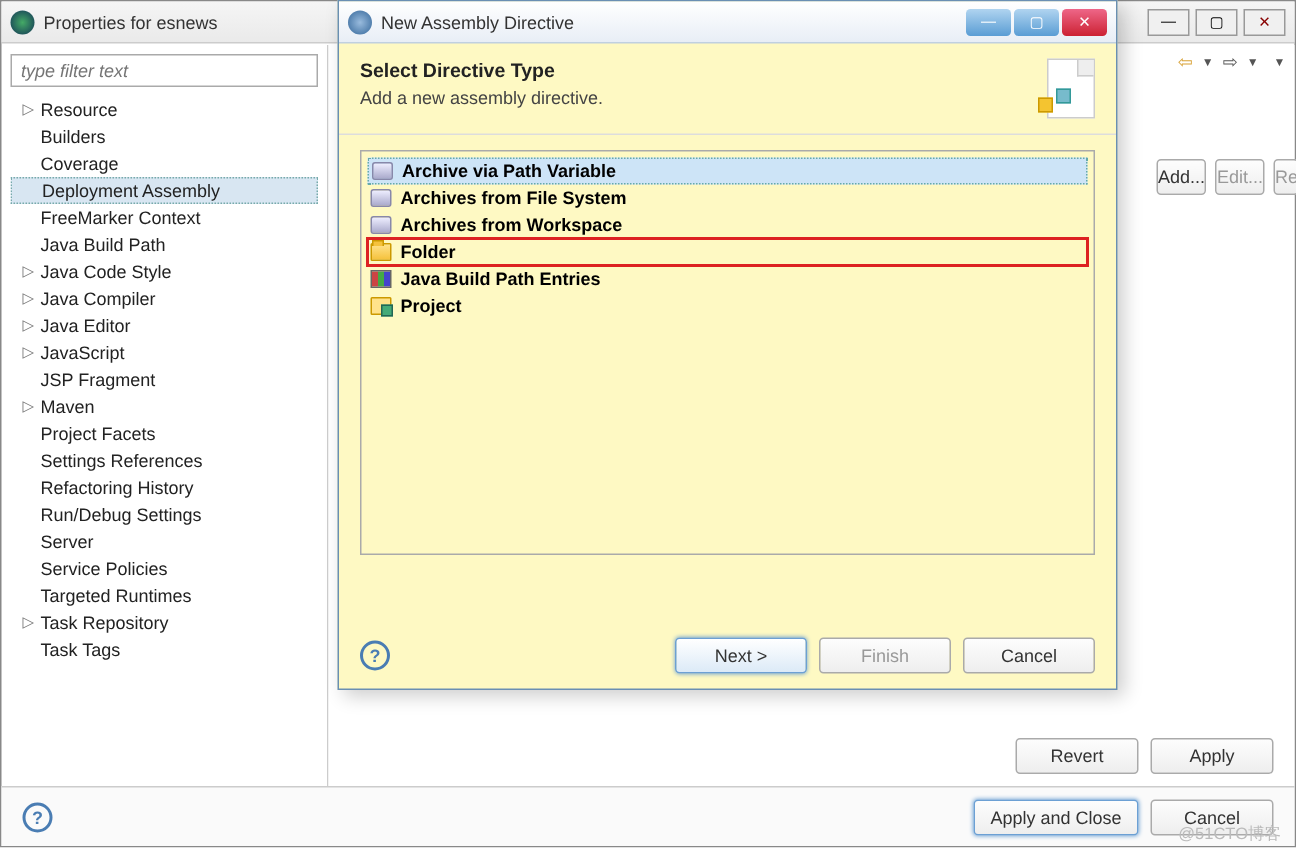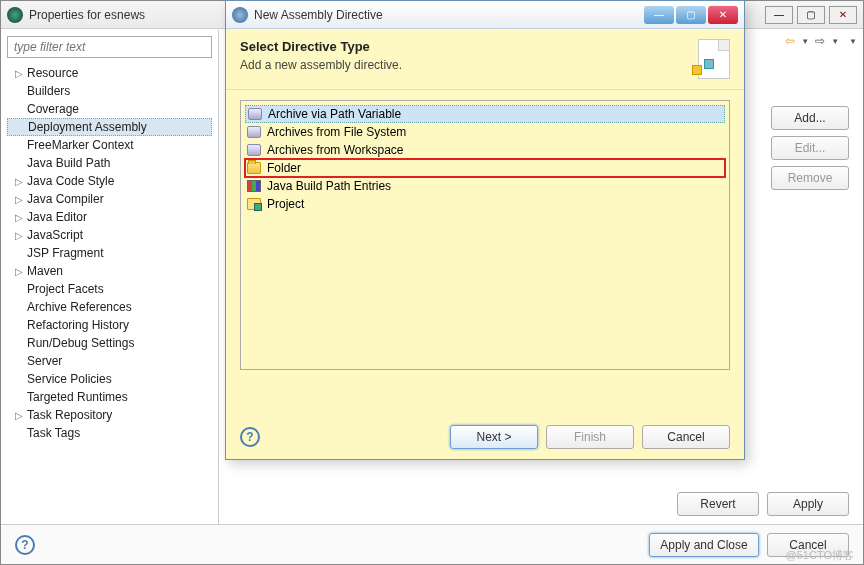--- a/index.html
+++ b/index.html
@@ -19,21 +19,21 @@
 .tree { margin-top: 6px; overflow: hidden; }
 .tree-item { display: flex; align-items: center; height: 18px; padding-left: 8px; color: #222; cursor: pointer; white-space: nowrap; }
 .tree-item .arrow { width: 12px; color: #777; font-size: 10px; }
 .tree-item.noarr .arrow { visibility: hidden; }
 .tree-item.sel { background: #d8e6f2; border: 1px dotted #7aa; }
 
 .right-panel { flex: 1; position: relative; background: #fff; }
 .nav-arrows { position: absolute; top: 4px; right: 6px; display: flex; gap: 6px; align-items: center; color: #555; }
 .nav-arrows span { display:inline-block; }
 
-.right-btns { position: absolute; right: 14px; top: 76px; width: 78px; display: flex; flex-direction: column; gap: 6px; }
+.right-btns { position: absolute; right: 14px; top: 76px; width: 78px; display: flex; flex-direction: row; gap: 6px; }
 .rbtn { height: 24px; border: 1px solid #aaa; background: linear-gradient(#fdfdfd,#eee); border-radius: 3px; text-align: center; line-height: 22px; color: #333; cursor: pointer; }
 .rbtn.dis { color: #999; }
 
 .bottom-right-btns { position: absolute; right: 14px; bottom: 8px; display: flex; gap: 8px; }
 .bottom-right-btns .rbtn, .main-footer .rbtn { width: 82px; }
 
 .main-footer { position: absolute; left: 0; right: 0; bottom: 0; height: 40px; border-top: 1px solid #ccc; display: flex; align-items: center; padding: 0 14px; justify-content: space-between; background: #fafafa; }
 .main-footer .help { width: 20px; height: 20px; border: 2px solid #4a7db3; border-radius: 50%; color: #4a7db3; text-align: center; line-height: 16px; font-weight: bold; }
 .main-footer .fbtns { display: flex; gap: 8px; }
 .main-footer .rbtn.primary { width: 110px; border-color: #6ca0d4; box-shadow: 0 0 3px #6ca0d4; }
@@ -53,21 +53,21 @@
 .dlg-header h3 { margin: 0 0 4px 0; font-size: 13px; font-weight: bold; color: #222; }
 .dlg-header p { margin: 0; color: #444; }
 .dlg-header .hicon { width: 40px; height: 40px; position: relative; }
 .dlg-header .hicon .sheet { position: absolute; right: 0; top: 0; width: 32px; height: 40px; background: #fff; border: 1px solid #ccc; }
 .dlg-header .hicon .sheet::after { content:''; position:absolute; right:0; top:0; width:10px; height:10px; background:#eee; border-left:1px solid #ccc; border-bottom:1px solid #ccc; }
 .dlg-header .hicon .sq1 { position:absolute; left:2px; bottom:4px; width:10px; height:10px; background:#f4c430; border:1px solid #c90; }
 .dlg-header .hicon .sq2 { position:absolute; left:14px; bottom:10px; width:10px; height:10px; background:#7bc; border:1px solid #399; }
 
 .dlg-body { padding: 10px 14px; }
 .list-box { border: 1px solid #aaa; height: 270px; padding: 4px; overflow: hidden; }
-.list-item { display: flex; align-items: center; height: 18px; padding: 0 2px; gap: 6px; cursor: pointer; }
+.list-item { display: flex; align-items: center; height: 18px; padding: 0 2px; gap: 6px; cursor: pointer; font-weight: bold; }
 .list-item.sel { background: #cde4f7; border: 1px dotted #6aa; }
 .list-item.hl { outline: 2px solid #d22; outline-offset: -1px; }
 .li-icon { width: 14px; height: 12px; }
 .li-icon.jar { background: linear-gradient(#eef,#aac); border:1px solid #88a; border-radius:2px; }
 .li-icon.folder { background: linear-gradient(#ffe28a,#f5c23d); border:1px solid #c90; border-radius:1px; position:relative; }
 .li-icon.folder::before { content:''; position:absolute; left:0; top:-3px; width:6px; height:3px; background:#f5c23d; border:1px solid #c90; border-bottom:none; }
 .li-icon.books { background: linear-gradient(90deg,#c44 0 4px,#4a4 4px 8px,#44c 8px 12px); border:1px solid #666; }
 .li-icon.proj { background:#ffe28a; border:1px solid #c90; border-radius:1px; position:relative; }
 .li-icon.proj::after { content:''; position:absolute; right:-2px; bottom:-2px; width:6px; height:6px; background:#4a7; border:1px solid #265; }
 
@@ -145,21 +145,21 @@
           <div class="tree-item">
             <span class="arrow">▷</span>
             <span>Maven</span>
           </div>
           <div class="tree-item noarr">
             <span class="arrow">▷</span>
             <span>Project Facets</span>
           </div>
           <div class="tree-item noarr">
             <span class="arrow">▷</span>
-            <span>Archive References</span>
+            <span>Settings References</span>
           </div>
           <div class="tree-item noarr">
             <span class="arrow">▷</span>
             <span>Refactoring History</span>
           </div>
           <div class="tree-item noarr">
             <span class="arrow">▷</span>
             <span>Run/Debug Settings</span>
           </div>
           <div class="tree-item noarr">

